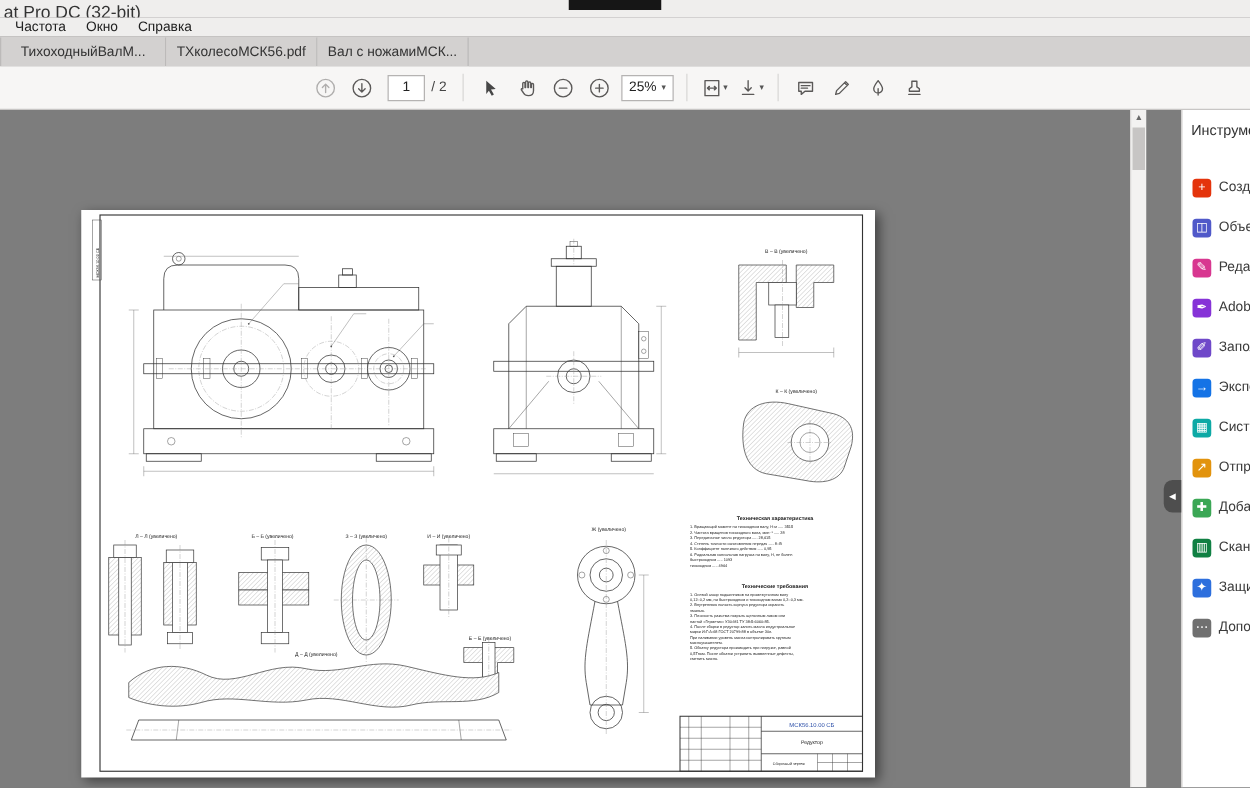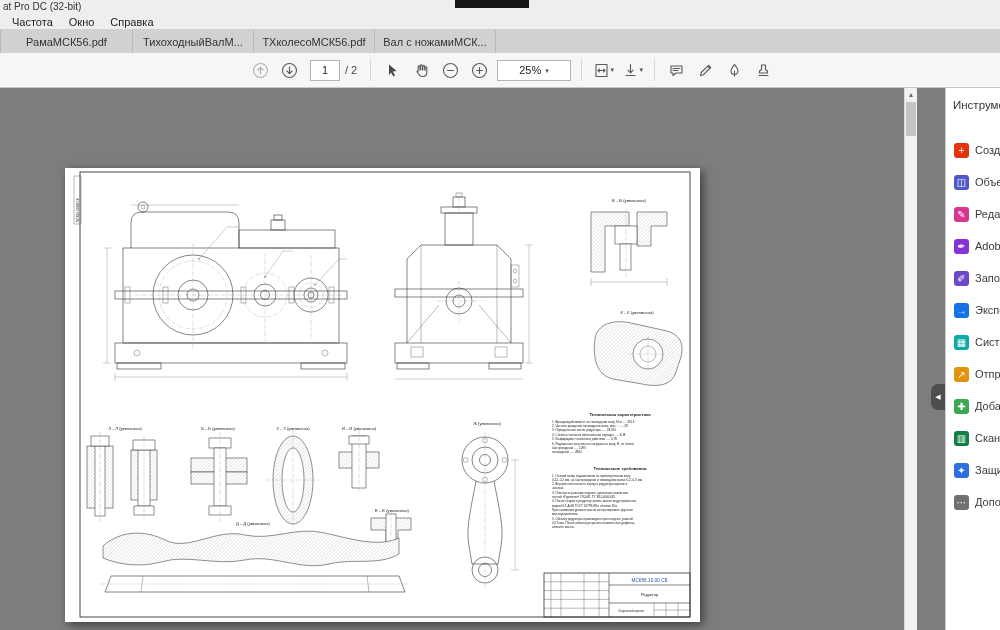--- a/index.html
+++ b/index.html
@@ -1,21 +1,21 @@
 <!DOCTYPE html>
 <html><head>
 <meta charset="utf-8">
 <style>
   html,body{margin:0;padding:0}
   body{width:1000px;height:630px;overflow:hidden;position:relative;
        font-family:"Liberation Sans","DejaVu Sans",sans-serif;background:#7d7d7d;color:#333}
 
   
   .titlebar{position:absolute;top:0;left:0;right:0;height:14px;background:#efeeed}
-  .titletext{position:absolute;left:3px;top:1px;font-size:10px;color:#333;white-space:nowrap}
+  .titletext{position:absolute;left:3px;top:1px;font-size:14px;color:#333;white-space:nowrap}
   .sliver{position:absolute;left:455px;top:0;width:74px;height:8px;background:#161616}
 
   .menubar{position:absolute;top:14px;left:0;right:0;height:15px;background:#efeeed;
            display:flex;align-items:center;padding-left:4px;font-size:11px;color:#222}
   .menu-item{padding:0 8px;cursor:default}
 
   .tabbar{position:absolute;top:29px;left:0;right:0;height:24px;background:#d3d1d0;display:flex;align-items:flex-end}
   .tab{box-sizing:border-box;height:23px;width:121px;display:flex;align-items:center;justify-content:center;gap:4px;
        font-size:11px;color:#333;background:#d3d1d0;border-right:1px solid #bcbab9;padding:0 5px;
        white-space:nowrap;overflow:hidden}
@@ -25,21 +25,21 @@
 
   .toolbar{position:absolute;top:53px;left:0;right:0;height:35px;background:#f7f6f5;border-bottom:1px solid #c8c6c5;
            display:flex;align-items:center;color:#5b5958;padding-left:246px;box-sizing:border-box}
   .tbtn{width:25px;height:26px;display:flex;align-items:center;justify-content:center;margin:0 2px;flex:0 0 auto}
   .tbtn.disabled{opacity:.45}
   .sep{width:1px;height:22px;background:#d9d7d6;margin:0 7px;flex:0 0 auto}
   .page-input{width:24px;height:17px;border:1px solid #b5b3b2;background:#fff;font-size:11px;text-align:center;
               color:#222;margin-left:6px;font-family:inherit}
   .page-of{font-size:11px;color:#444;margin:0 6px 0 5px;white-space:nowrap}
   .zoom-box{display:flex;align-items:center;gap:4px;border:1px solid #b5b3b2;background:#fff;height:19px;
-            padding:0 21px;font-size:11px;color:#222;margin:0 3px}
+            padding:0 5px;font-size:11px;color:#222;margin:0 3px}
   .caret{font-size:7px;color:#555;line-height:1}
   .mini-caret{font-size:7px;color:#555;margin-left:1px}
 
   
   .content{position:absolute;top:88px;left:0;width:944px;bottom:0;background:#7d7d7d;overflow:hidden}
   .page{position:absolute;left:65px;top:80px;width:635px;height:454px;background:#fff;
         box-shadow:3px 3px 9px rgba(0,0,0,.5)}
 
   .scrollbar{position:absolute;left:904px;top:0;bottom:0;width:12px;background:#f3f2f1;border-left:1px solid #dcdad9}
   .sb-up{height:13px;display:flex;align-items:center;justify-content:center;font-size:7px;color:#6a6a6a}
@@ -80,23 +80,20 @@
   <div class="sliver"></div>
 </div>
 
 <div class="menubar">
   <span class="menu-item">Частота</span>
   <span class="menu-item">Окно</span>
   <span class="menu-item">Справка</span>
 </div>
 
 <div class="tabbar">
-  <div class="tab">
-      <span>РамаМСК56.pdf</span>
-    </div>
   <div class="tab">
       <span>ТихоходныйВалМ...</span>
     </div>
   <div class="tab">
       <span>ТХколесоМСК56.pdf</span>
     </div>
   <div class="tab">
       <span>Вал с ножамиМСК...</span>
     </div>
 </div>

